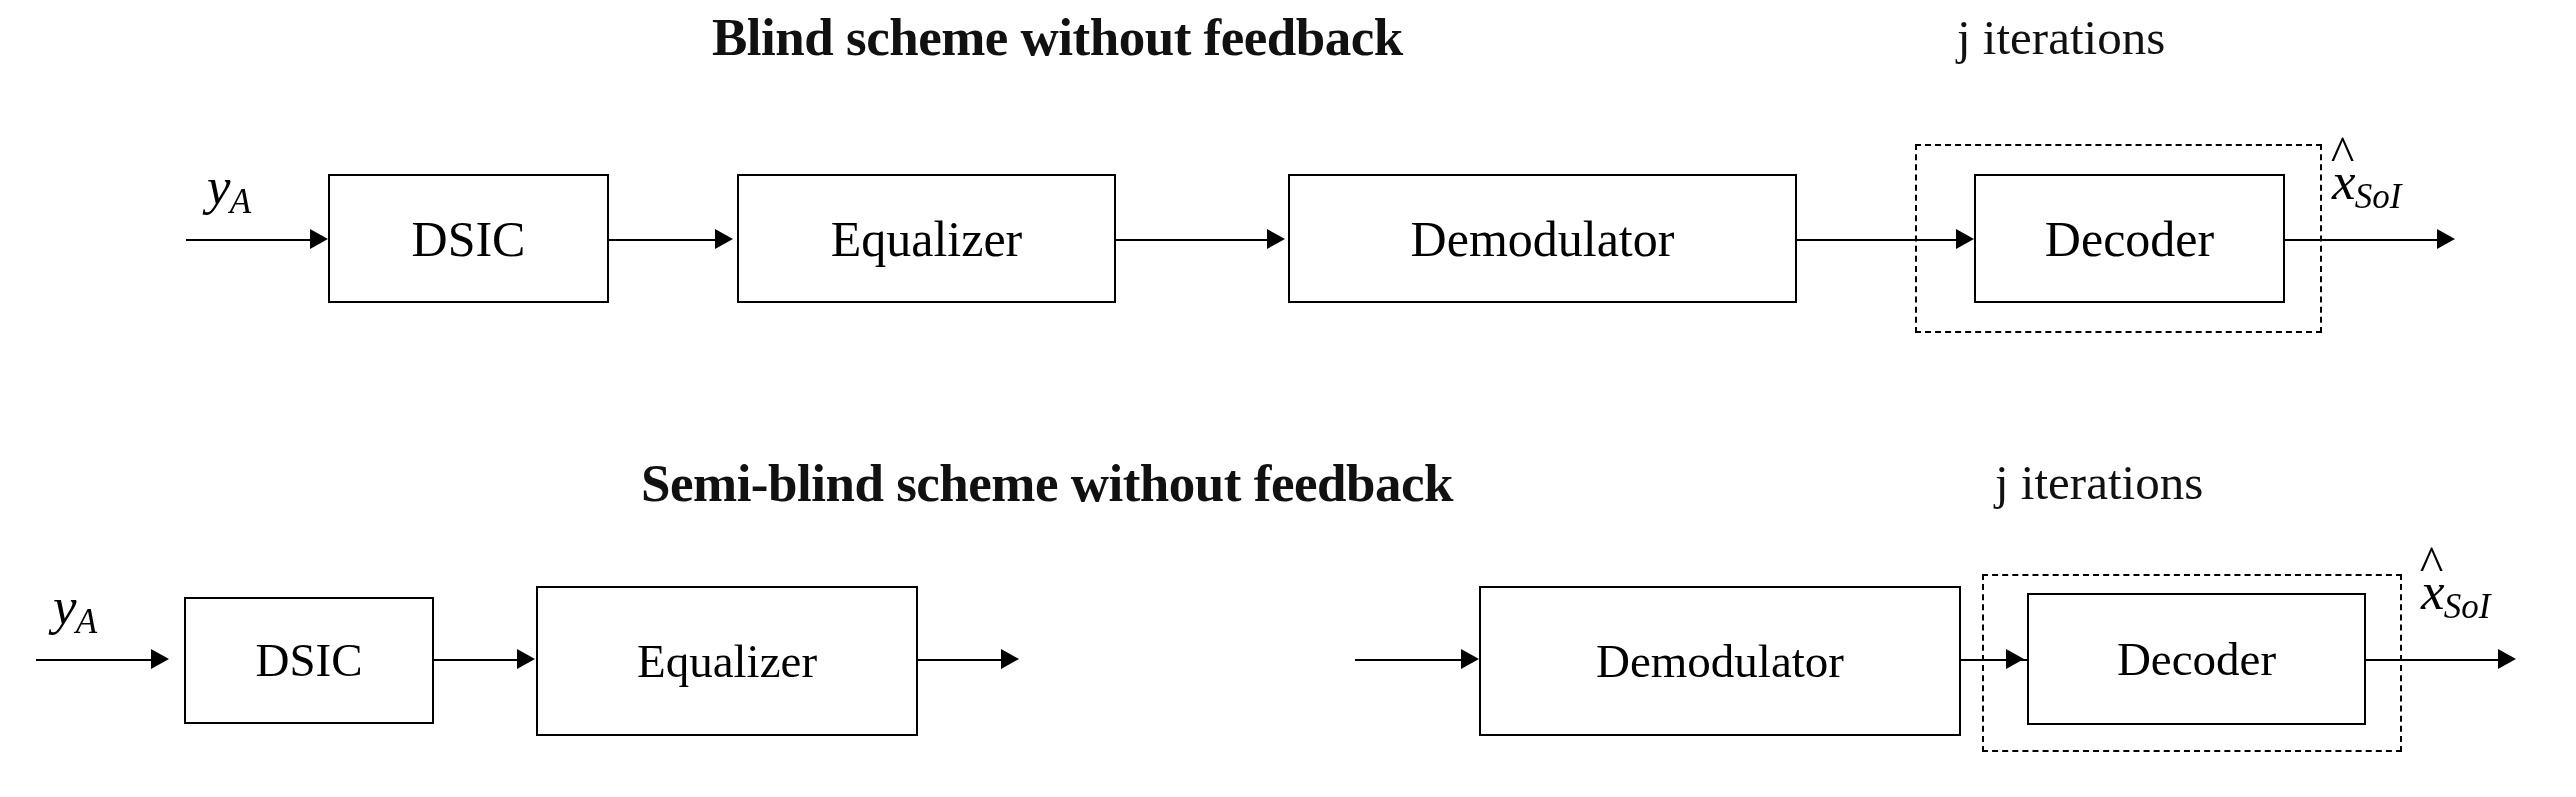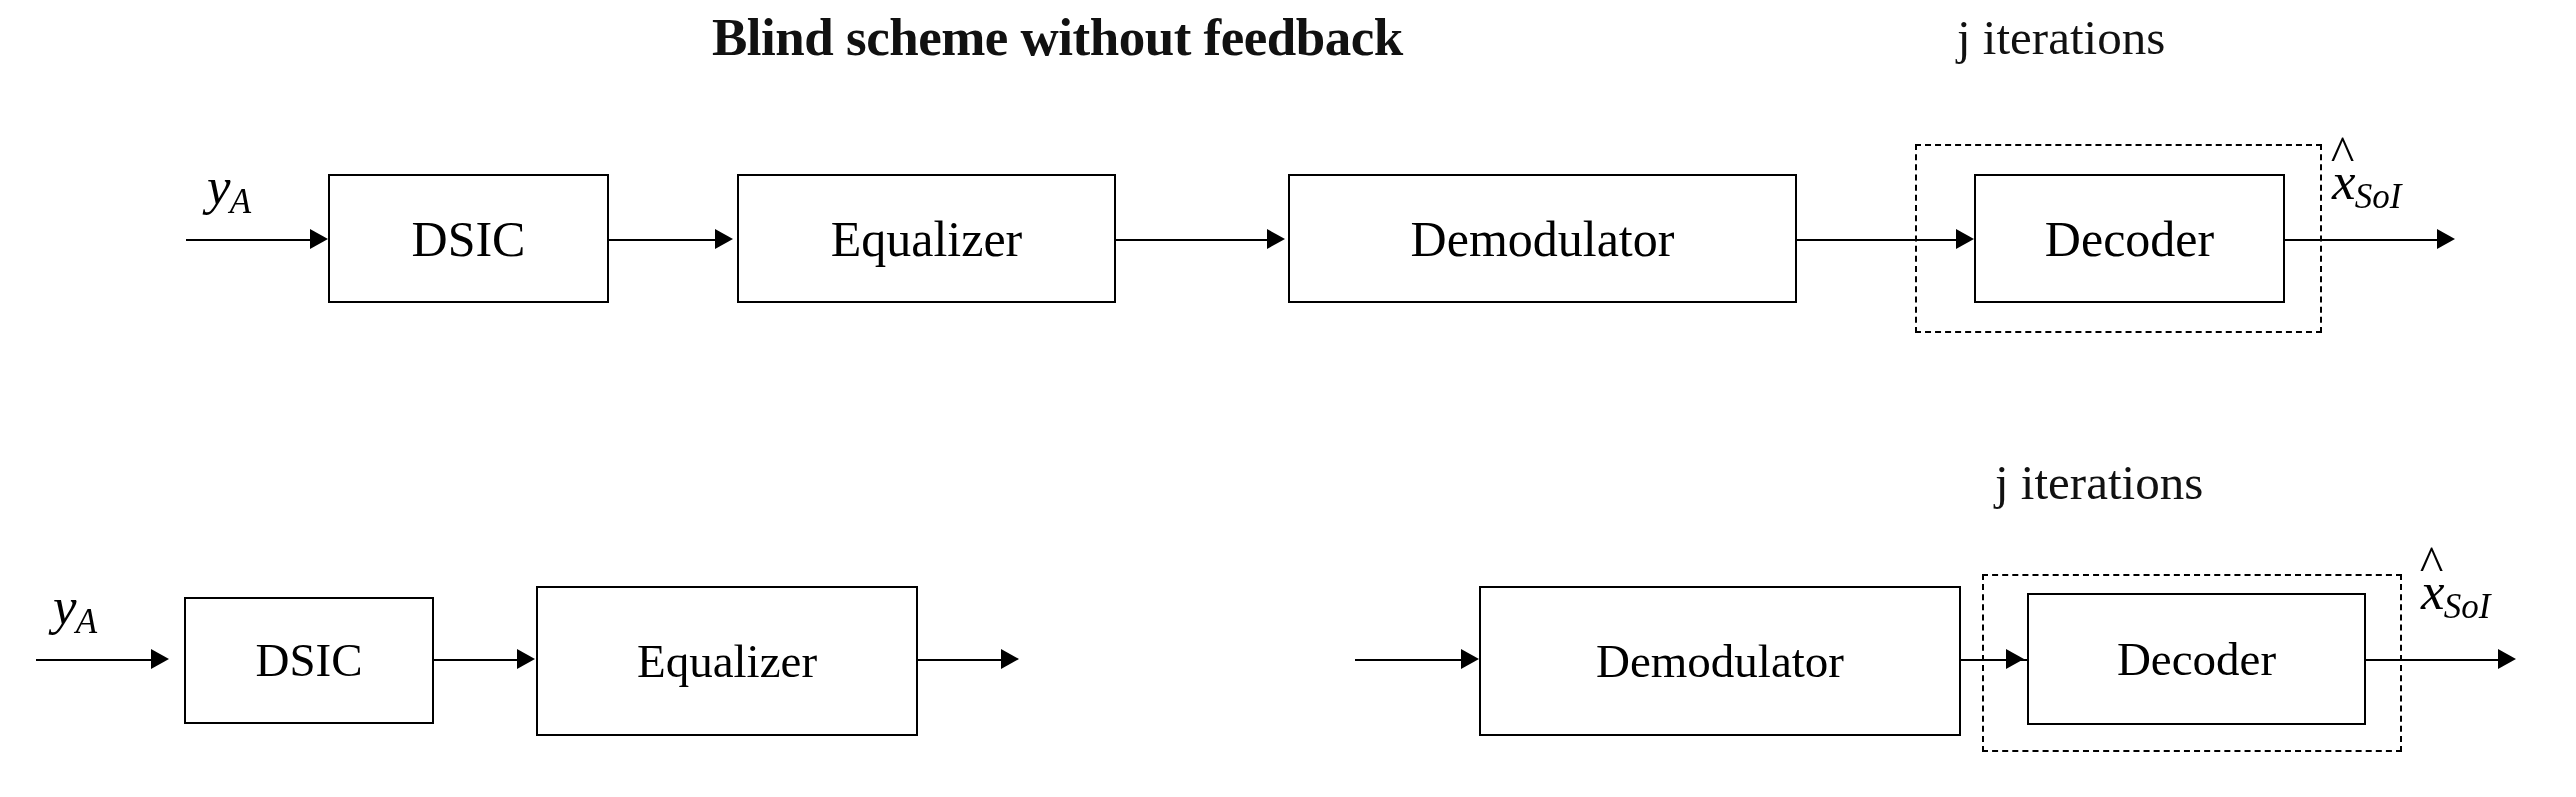--- a/index.html
+++ b/index.html
@@ -134,20 +134,21 @@
     <span class="blk-label">Decoder</span>
   </div>
 
   <div class="conn" style="left:2285px; top:239px; width:155px;"></div>
   <div class="arrowhead" style="left:2437px; top:229px;"></div>
 
   <div class="var-label" style="left:2332px; top:151px; font-size:53px;">
     <span class="hatwrap"><span class="hat">^</span><span>x</span></span><span class="sub">SoI</span>
   </div>
 
+  <div class="scheme-title" style="left:641px; top:453px; font-size:53px;">Semi-blind scheme without feedback</div>
 
   <div class="iter-label" style="left:1995px; top:454px; font-size:49px;">j iterations</div>
 
   <div class="var-label" style="left:53px; top:576px; font-size:53px;">
     <span>y</span><span class="sub">A</span>
   </div>
 
   <div class="conn" style="left:36px; top:659px; width:118px;"></div>
   <div class="arrowhead" style="left:151px; top:649px;"></div>
 

